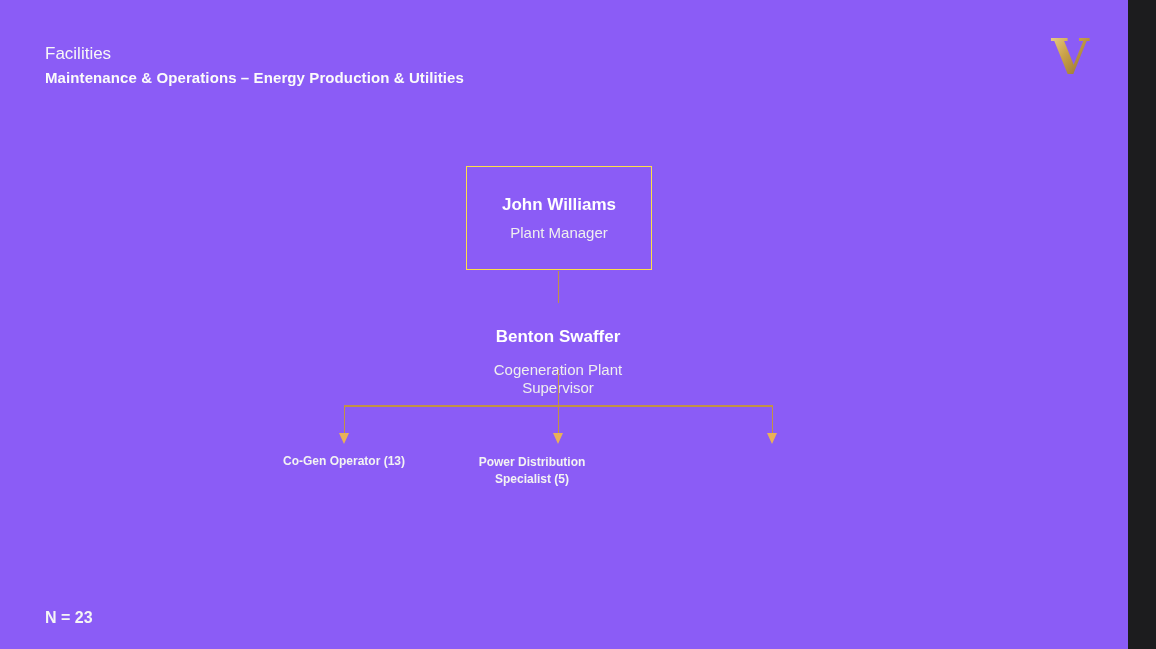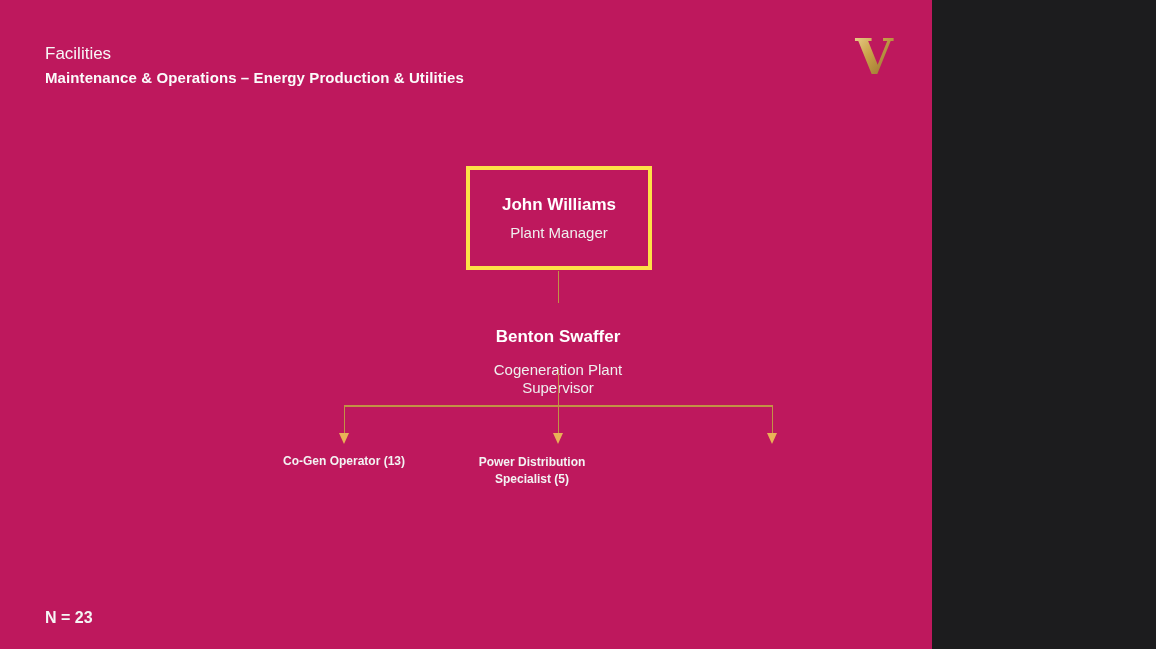--- a/index.html
+++ b/index.html
@@ -3,23 +3,23 @@
 <meta charset="utf-8">
 <style>
   html, body {
     margin: 0;
     padding: 0;
     background: #1c1c1e;
     font-family: "Liberation Sans", sans-serif;
   }
   .slide {
     position: relative;
-    width: 932px;
+    width: 1128px;
     height: 649px;
-    background: #be185d;
+    background: #8b5cf6;
     overflow: hidden;
     color: #f5f5f5;
   }
 
   
   .header {
     position: absolute;
     left: 45px;
     top: 44px;
   }
@@ -47,21 +47,21 @@
     height: 54px;
   }
 
   
   .node-box {
     position: absolute;
     left: 466px;
     top: 166px;
     width: 186px;
     height: 104px;
-    border: 4px solid #fde047;
+    border: 1px solid #fde047;
     box-sizing: border-box;
     display: flex;
     flex-direction: column;
     align-items: center;
     justify-content: center;
     text-align: center;
   }
   .node-name {
     font-size: 17px;
     font-weight: 700;

